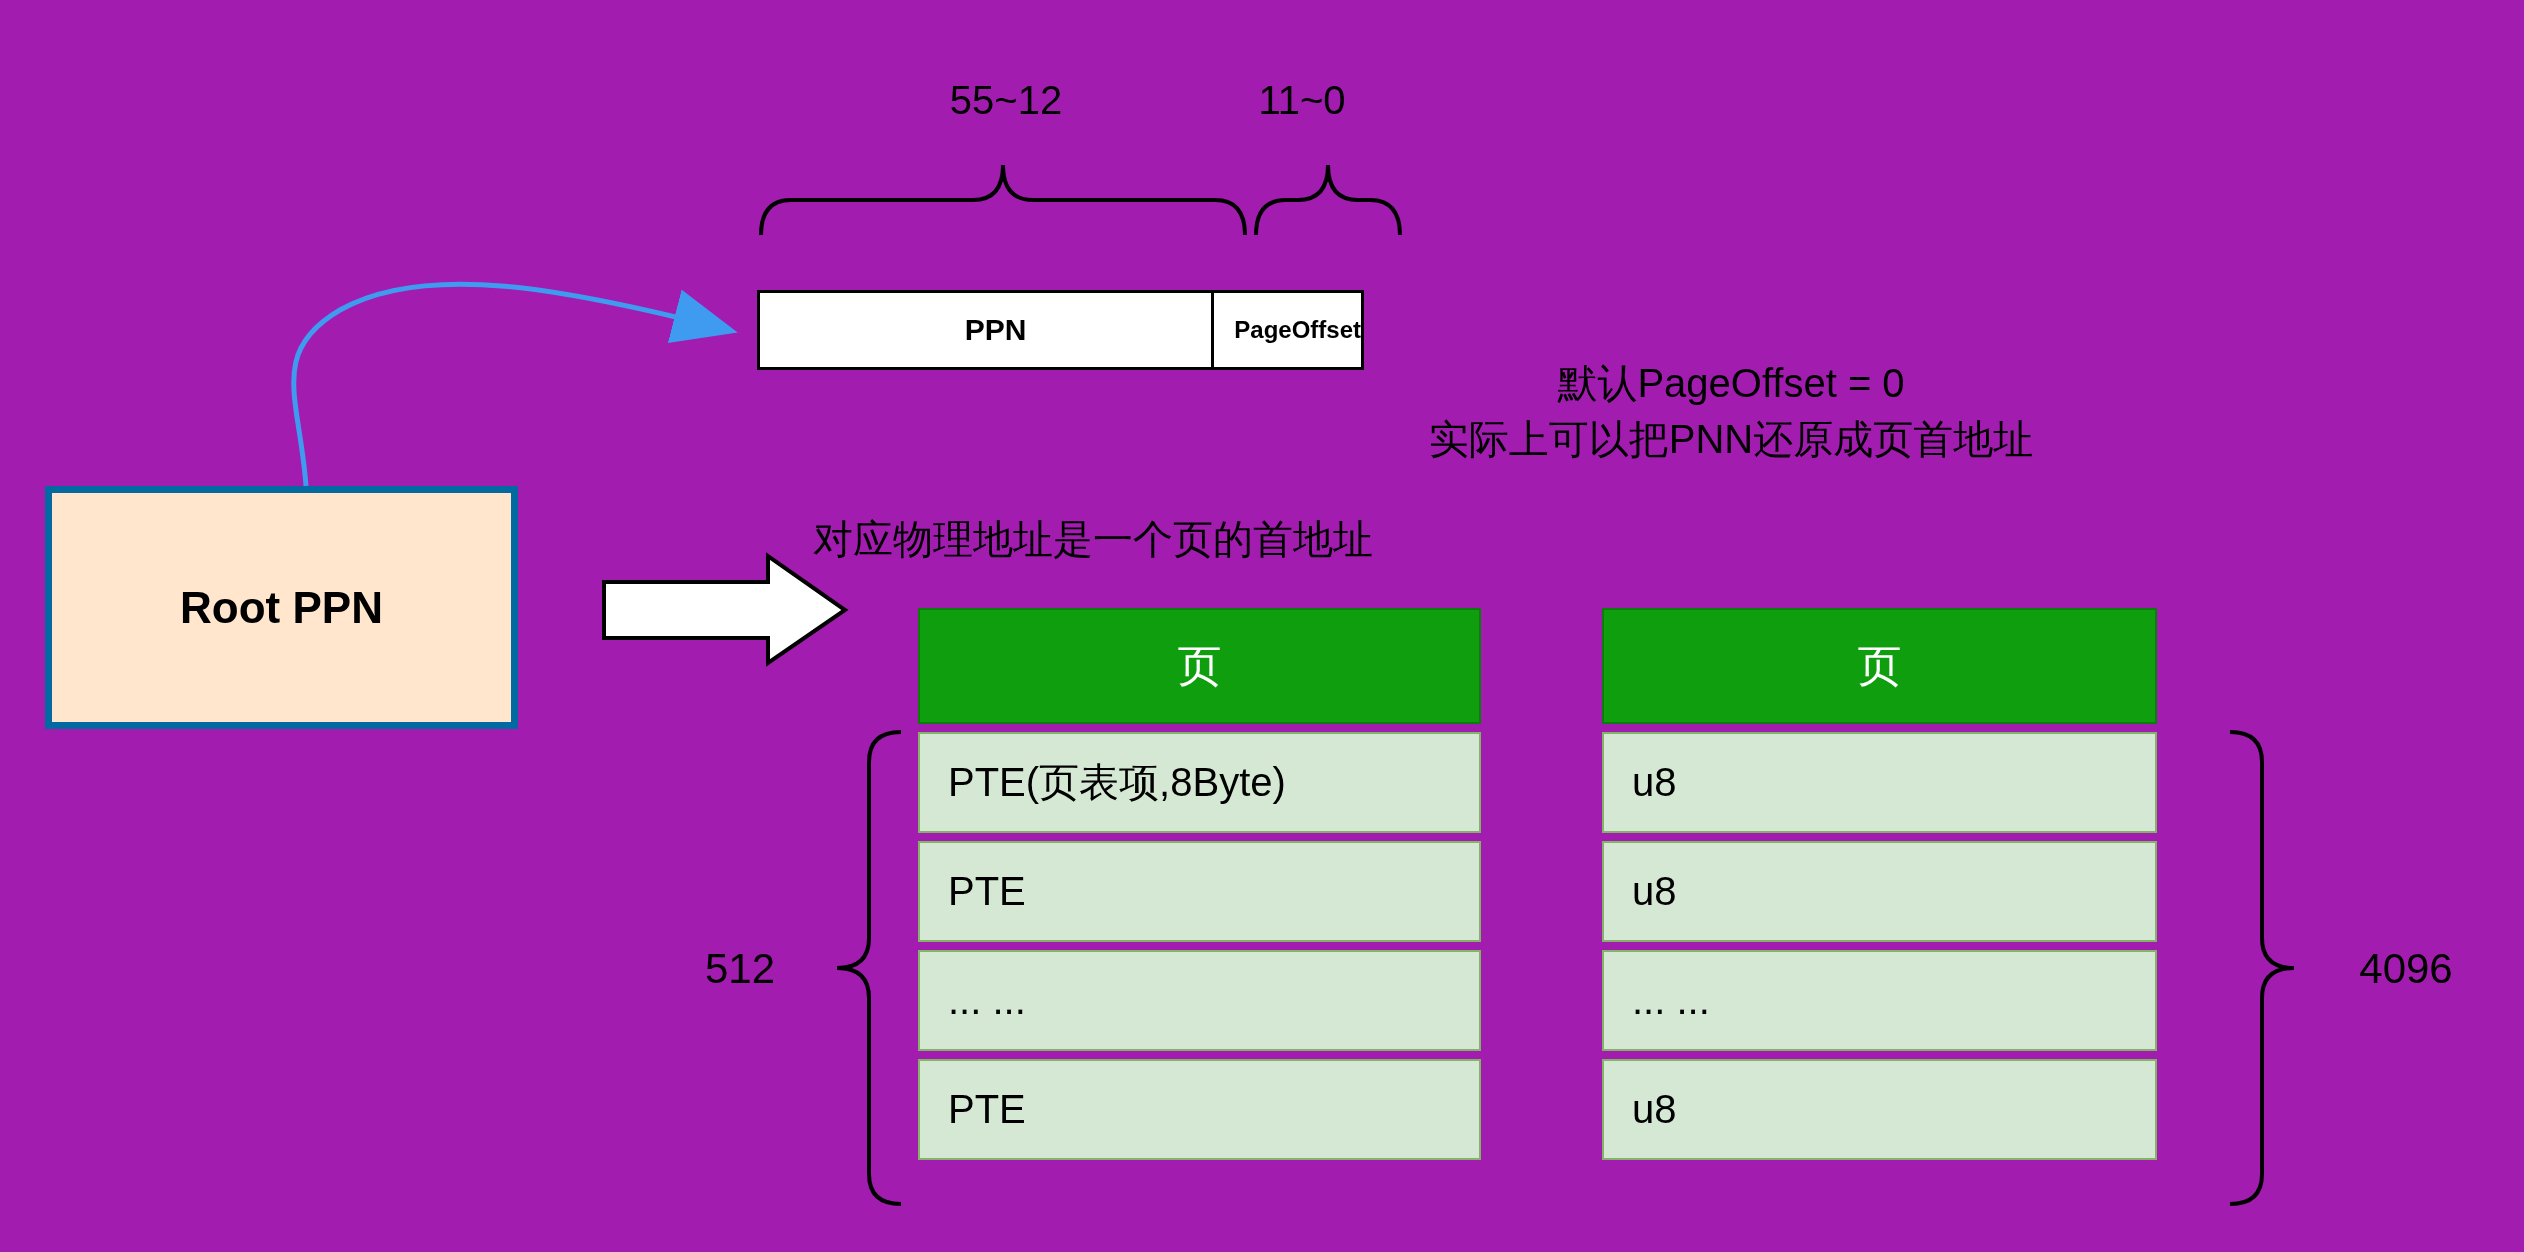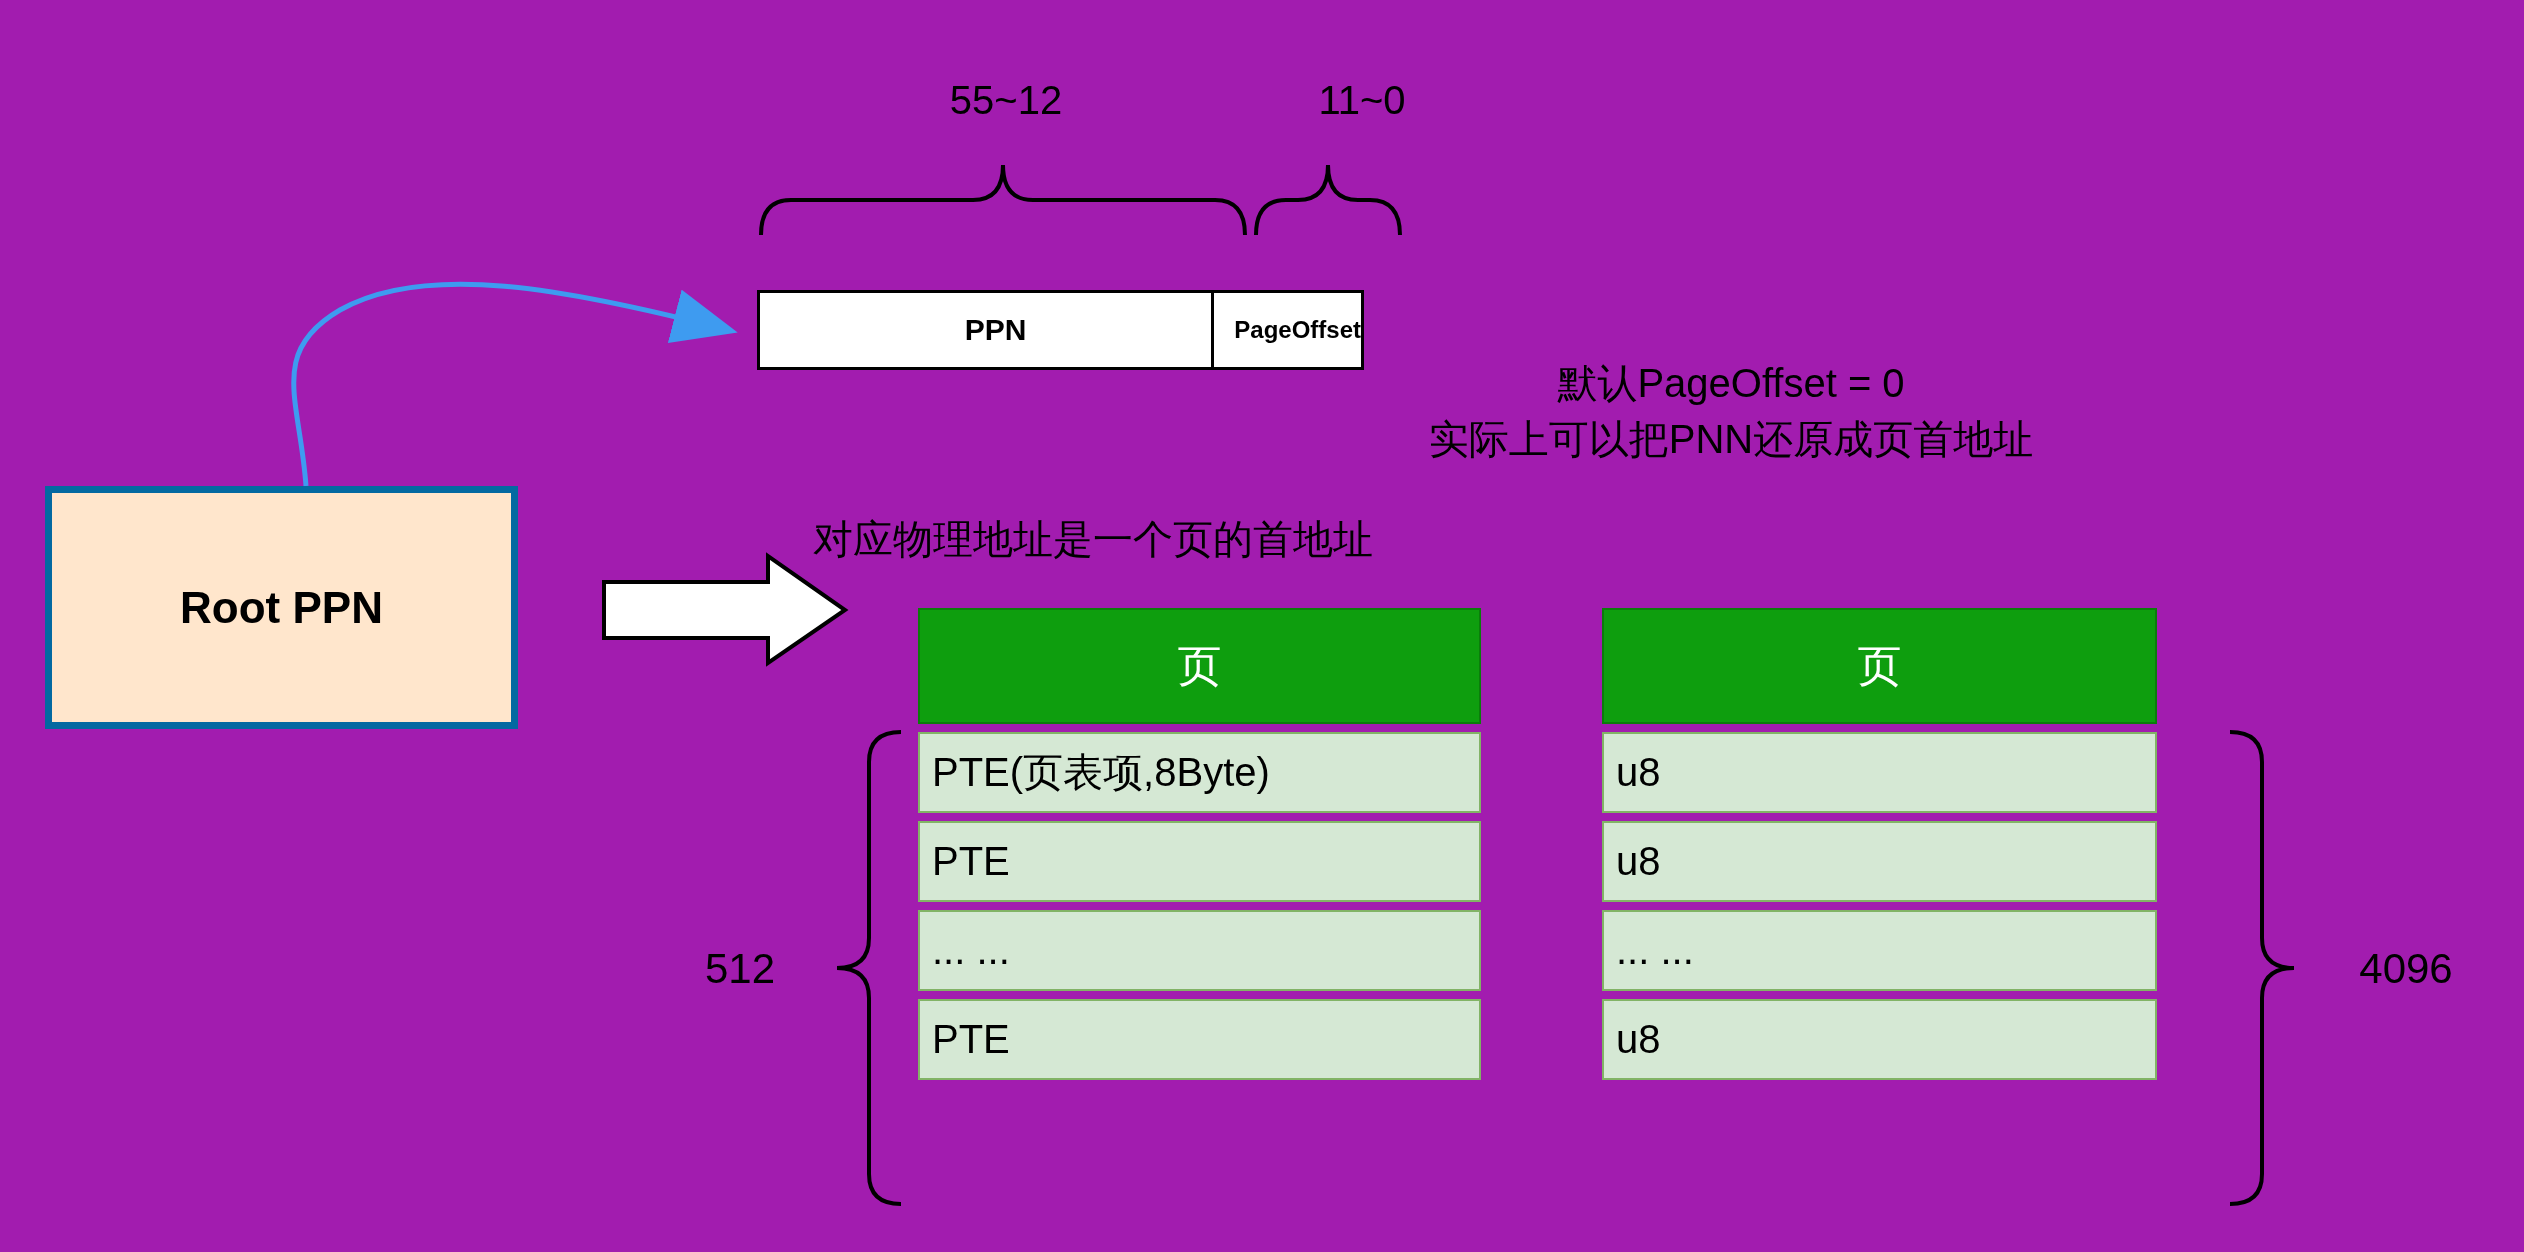--- a/index.html
+++ b/index.html
@@ -80,28 +80,28 @@
   .mem-table .thead {
     height: 116px;
     background: #0e9e0e;
     border: 2px solid #0b7d0b;
     box-sizing: border-box;
     color: #ffffff;
     font-size: 44px;
     display: flex; align-items: center; justify-content: center;
   }
   .mem-table .trow {
-    height: 81px;
+    height: 101px;
     background: #d5e8d4;
     border: 2px solid #82b366;
     box-sizing: border-box;
     color: #000;
     font-size: 40px;
     display: flex; align-items: center;
-    padding-left: 12px;
+    padding-left: 28px;
   }
   .table-pte { left: 918px; top: 608px; width: 563px; }
   .table-bytes { left: 1602px; top: 608px; width: 555px; }
   
   .count-label {
     font-size: 42px;
     color: #000;
     text-align: center;
   }
   .count-512 { left: 660px; top: 945px; width: 160px; text-align: center; }
@@ -126,21 +126,21 @@
     <path d="M 306,486 C 300,400 268,352 340,310 C 425,262 565,288 728,330" fill="none" stroke="#3e9bf0" stroke-width="5" marker-end="url(#arrowhead-blue)"></path>
 
     <polygon points="604,582 768,582 768,556 845,610 768,663 768,638 604,638" fill="#ffffff" stroke="#000" stroke-width="4"></polygon>
 
     <path d="M 901,732 Q 869,732 869,762 L 869,938 Q 869,968 837,968 Q 869,968 869,998 L 869,1174 Q 869,1204 901,1204" fill="none" stroke="#000" stroke-width="4"></path>
 
     <path d="M 2230,732 Q 2262,732 2262,762 L 2262,938 Q 2262,968 2294,968 Q 2262,968 2262,998 L 2262,1174 Q 2262,1204 2230,1204" fill="none" stroke="#000" stroke-width="4"></path>
   </svg>
 
   <div class="abs bit-label" style="left:856px; top:78px; width:300px;">55~12</div>
-  <div class="abs bit-label" style="left:1212px; top:78px; width:300px;">11~0</div>
+  <div class="abs bit-label" style="left:1152px; top:78px; width:300px;">11~0</div>
 
   <div class="abs field-rect">
     <div class="field-ppn">PPN</div>
     <div class="field-offset">PageOffset</div>
   </div>
 
   <div class="abs root-box">
     <span>Root PPN</span>
   </div>
 

